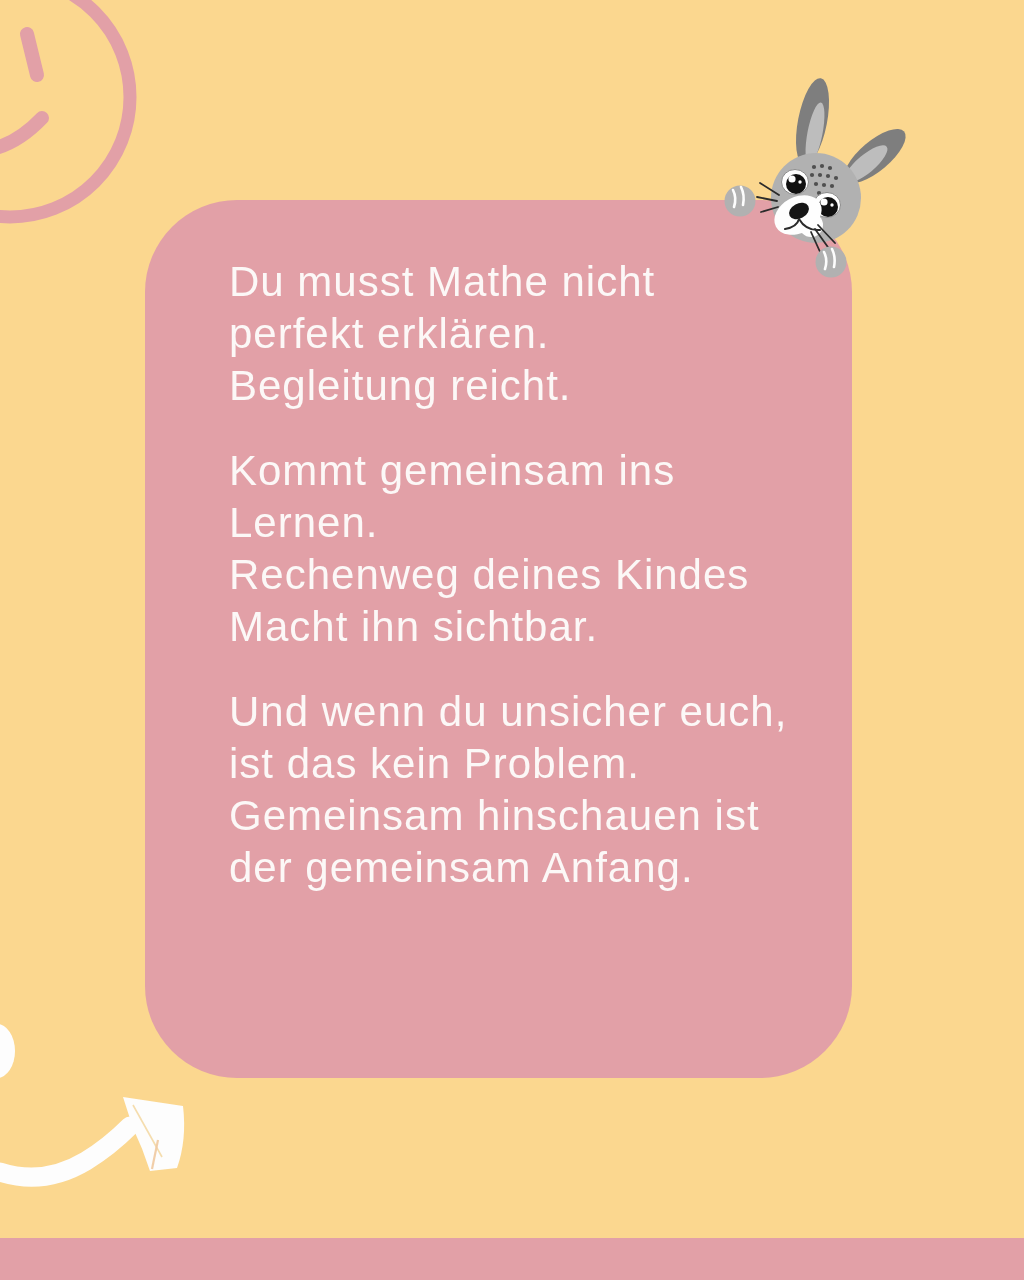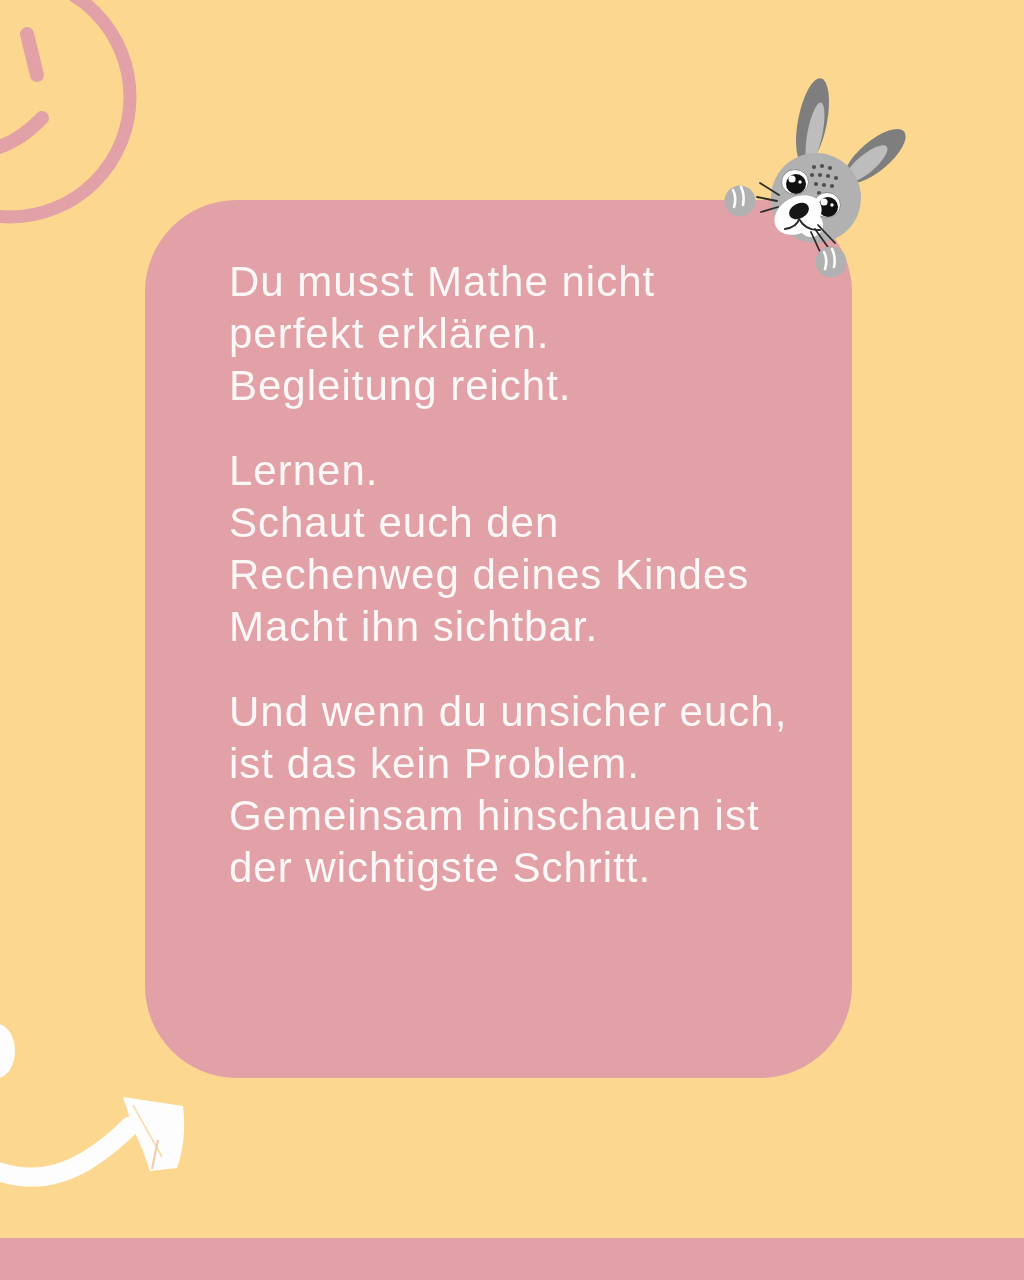--- a/index.html
+++ b/index.html
@@ -59,30 +59,30 @@
   </svg>
 
   <div class="quote-card">
     <div class="quote-text">
         <div class="quote-para">
           <div class="quote-line">Du musst Mathe nicht</div>
           <div class="quote-line">perfekt erklären.</div>
           <div class="quote-line">Begleitung reicht.</div>
         </div>
         <div class="quote-para">
+          <div class="quote-line">Kommt gemeinsam ins</div>
           <div class="quote-line">Lernen.</div>
-          <div class="quote-line">Schaut euch den</div>
           <div class="quote-line">Rechenweg deines Kindes</div>
           <div class="quote-line">Macht ihn sichtbar.</div>
         </div>
         <div class="quote-para">
           <div class="quote-line">Und wenn du unsicher euch,</div>
           <div class="quote-line">ist das kein Problem.</div>
           <div class="quote-line">Gemeinsam hinschauen ist</div>
-          <div class="quote-line">der wichtigste Schritt.</div>
+          <div class="quote-line">der gemeinsam Anfang.</div>
         </div>
       </div>
   </div>
 
   <svg class="bunny" width="205" height="220" viewBox="0 0 205 220" aria-hidden="true">
 
     <g>
       <ellipse cx="97.5" cy="46.5" rx="14.5" ry="44" fill="#7E7E7E" transform="rotate(11 97.5 46.5)"></ellipse>
       <ellipse cx="100" cy="58" rx="7.5" ry="31" fill="#BDBDBD" transform="rotate(11 100 58)"></ellipse>
       <ellipse cx="160" cy="81" rx="15" ry="38" fill="#7E7E7E" transform="rotate(50 160 81)"></ellipse>

